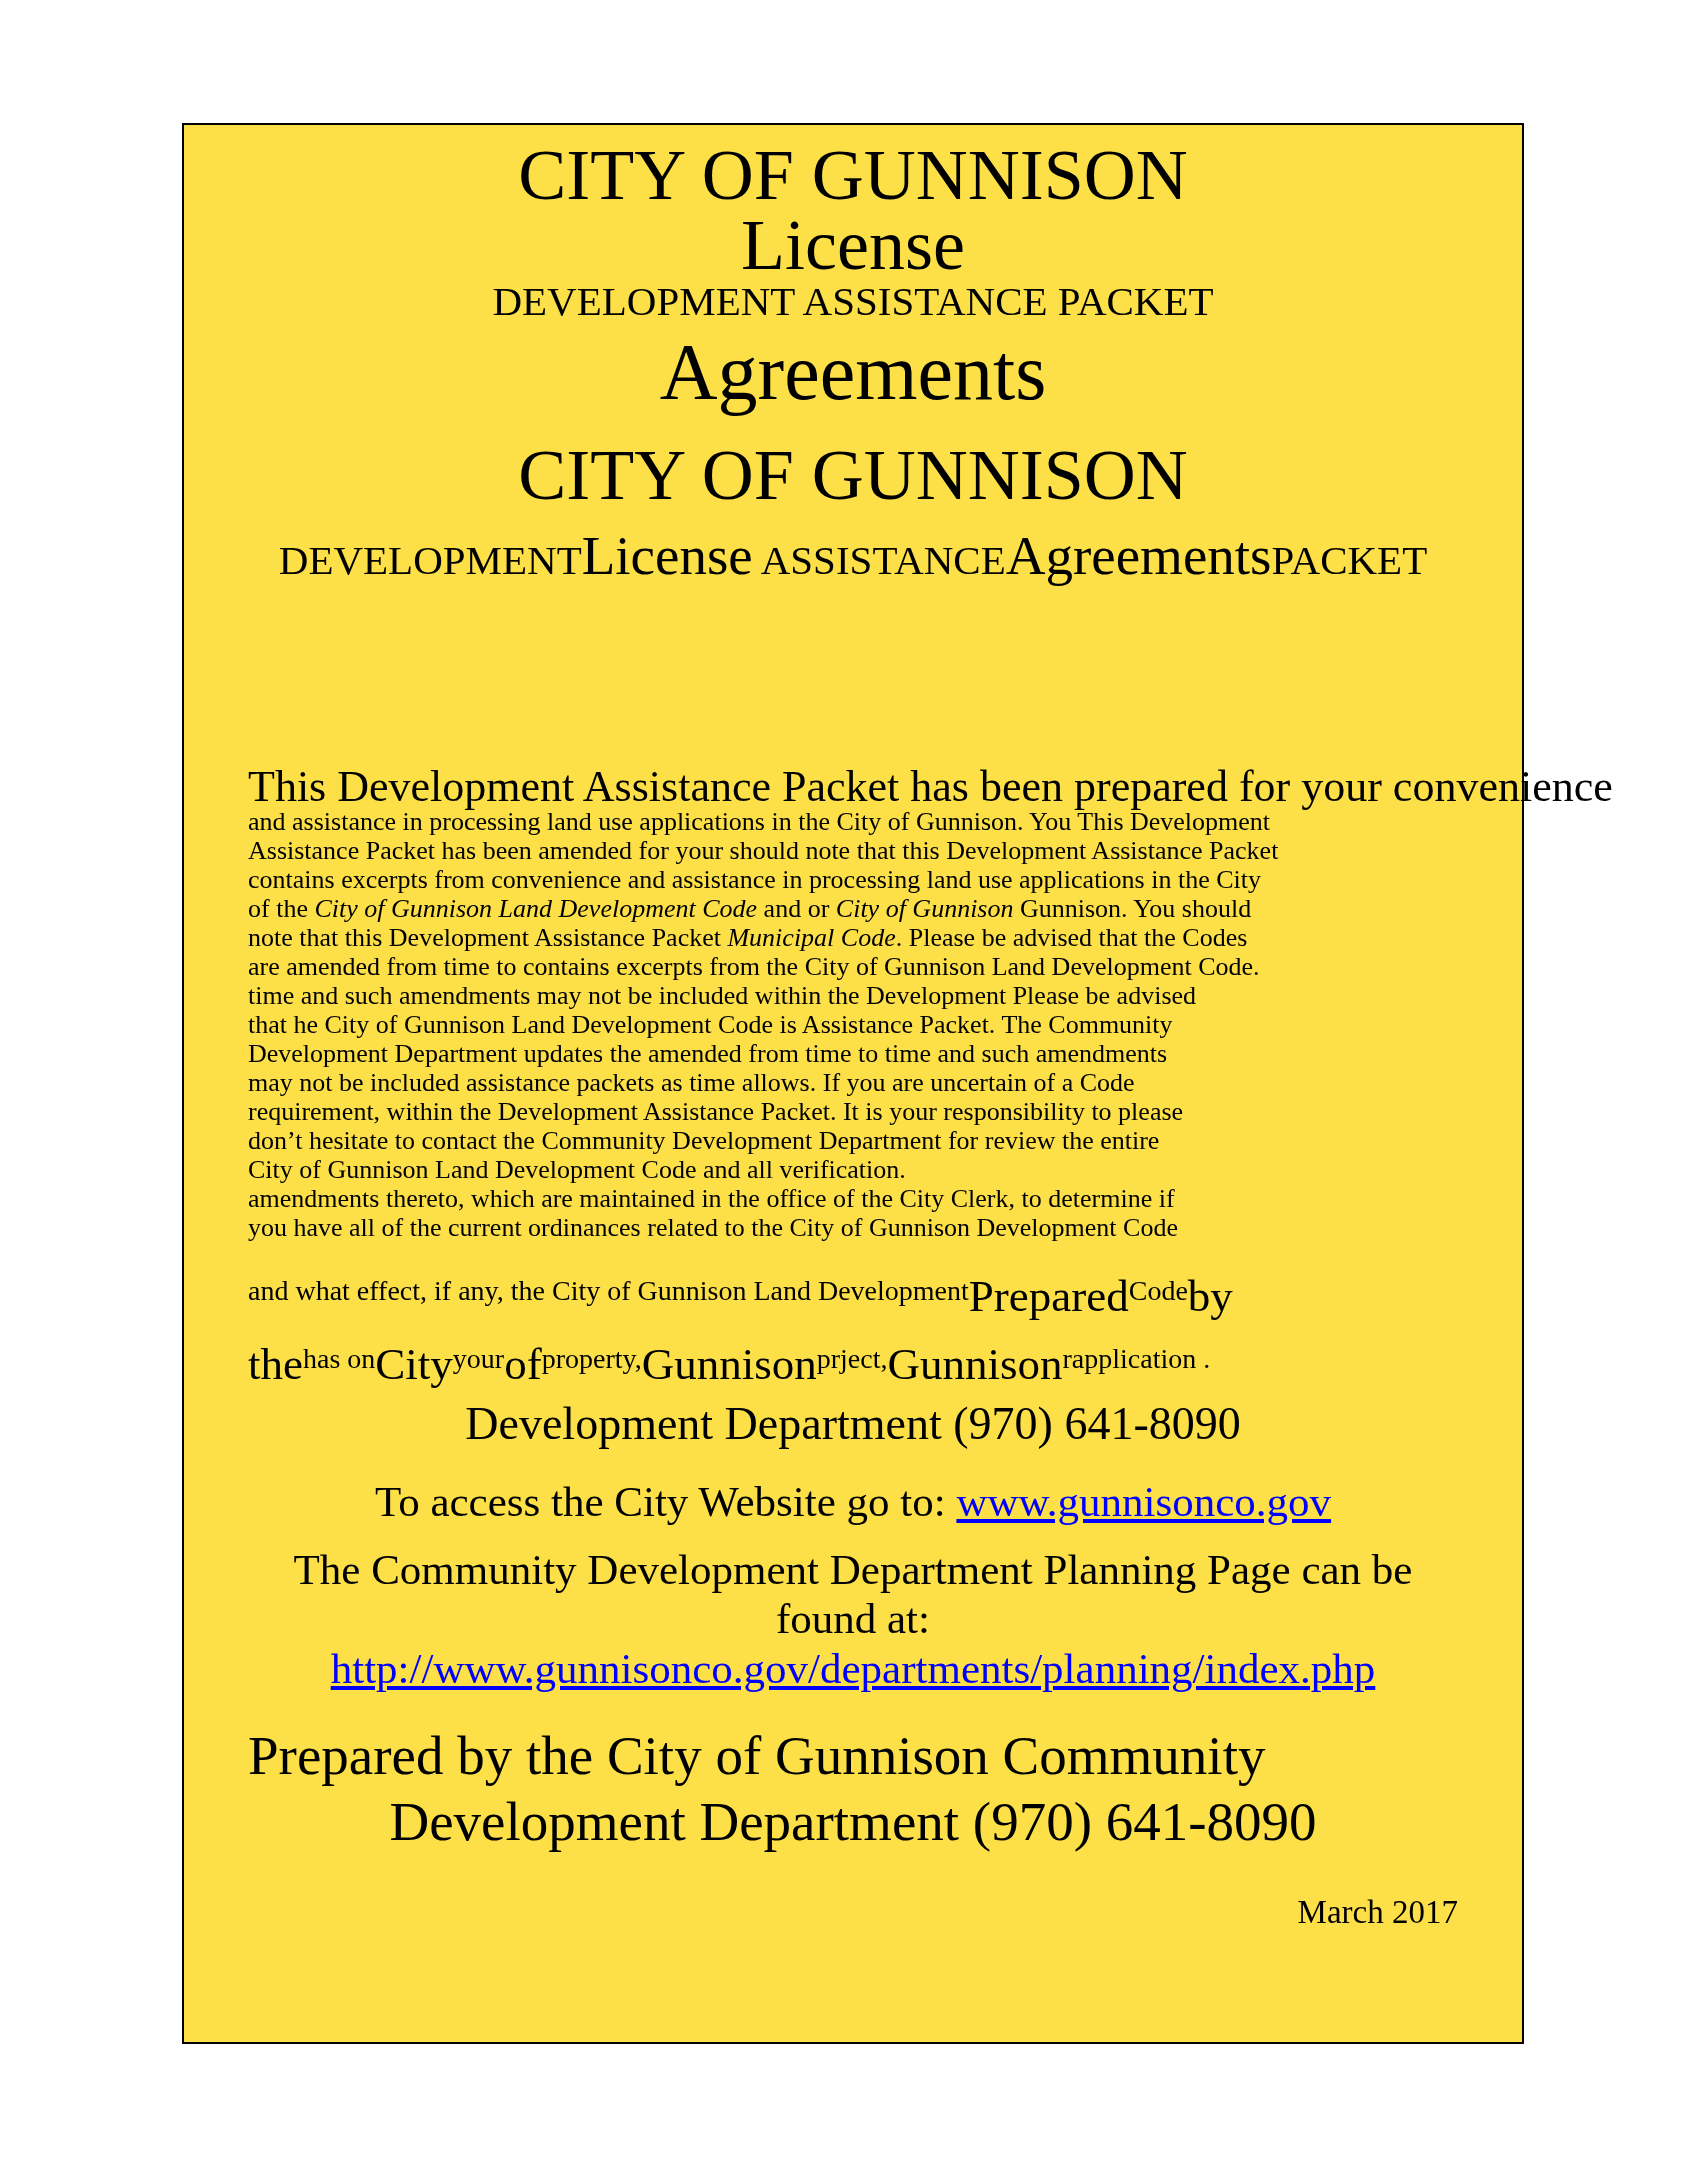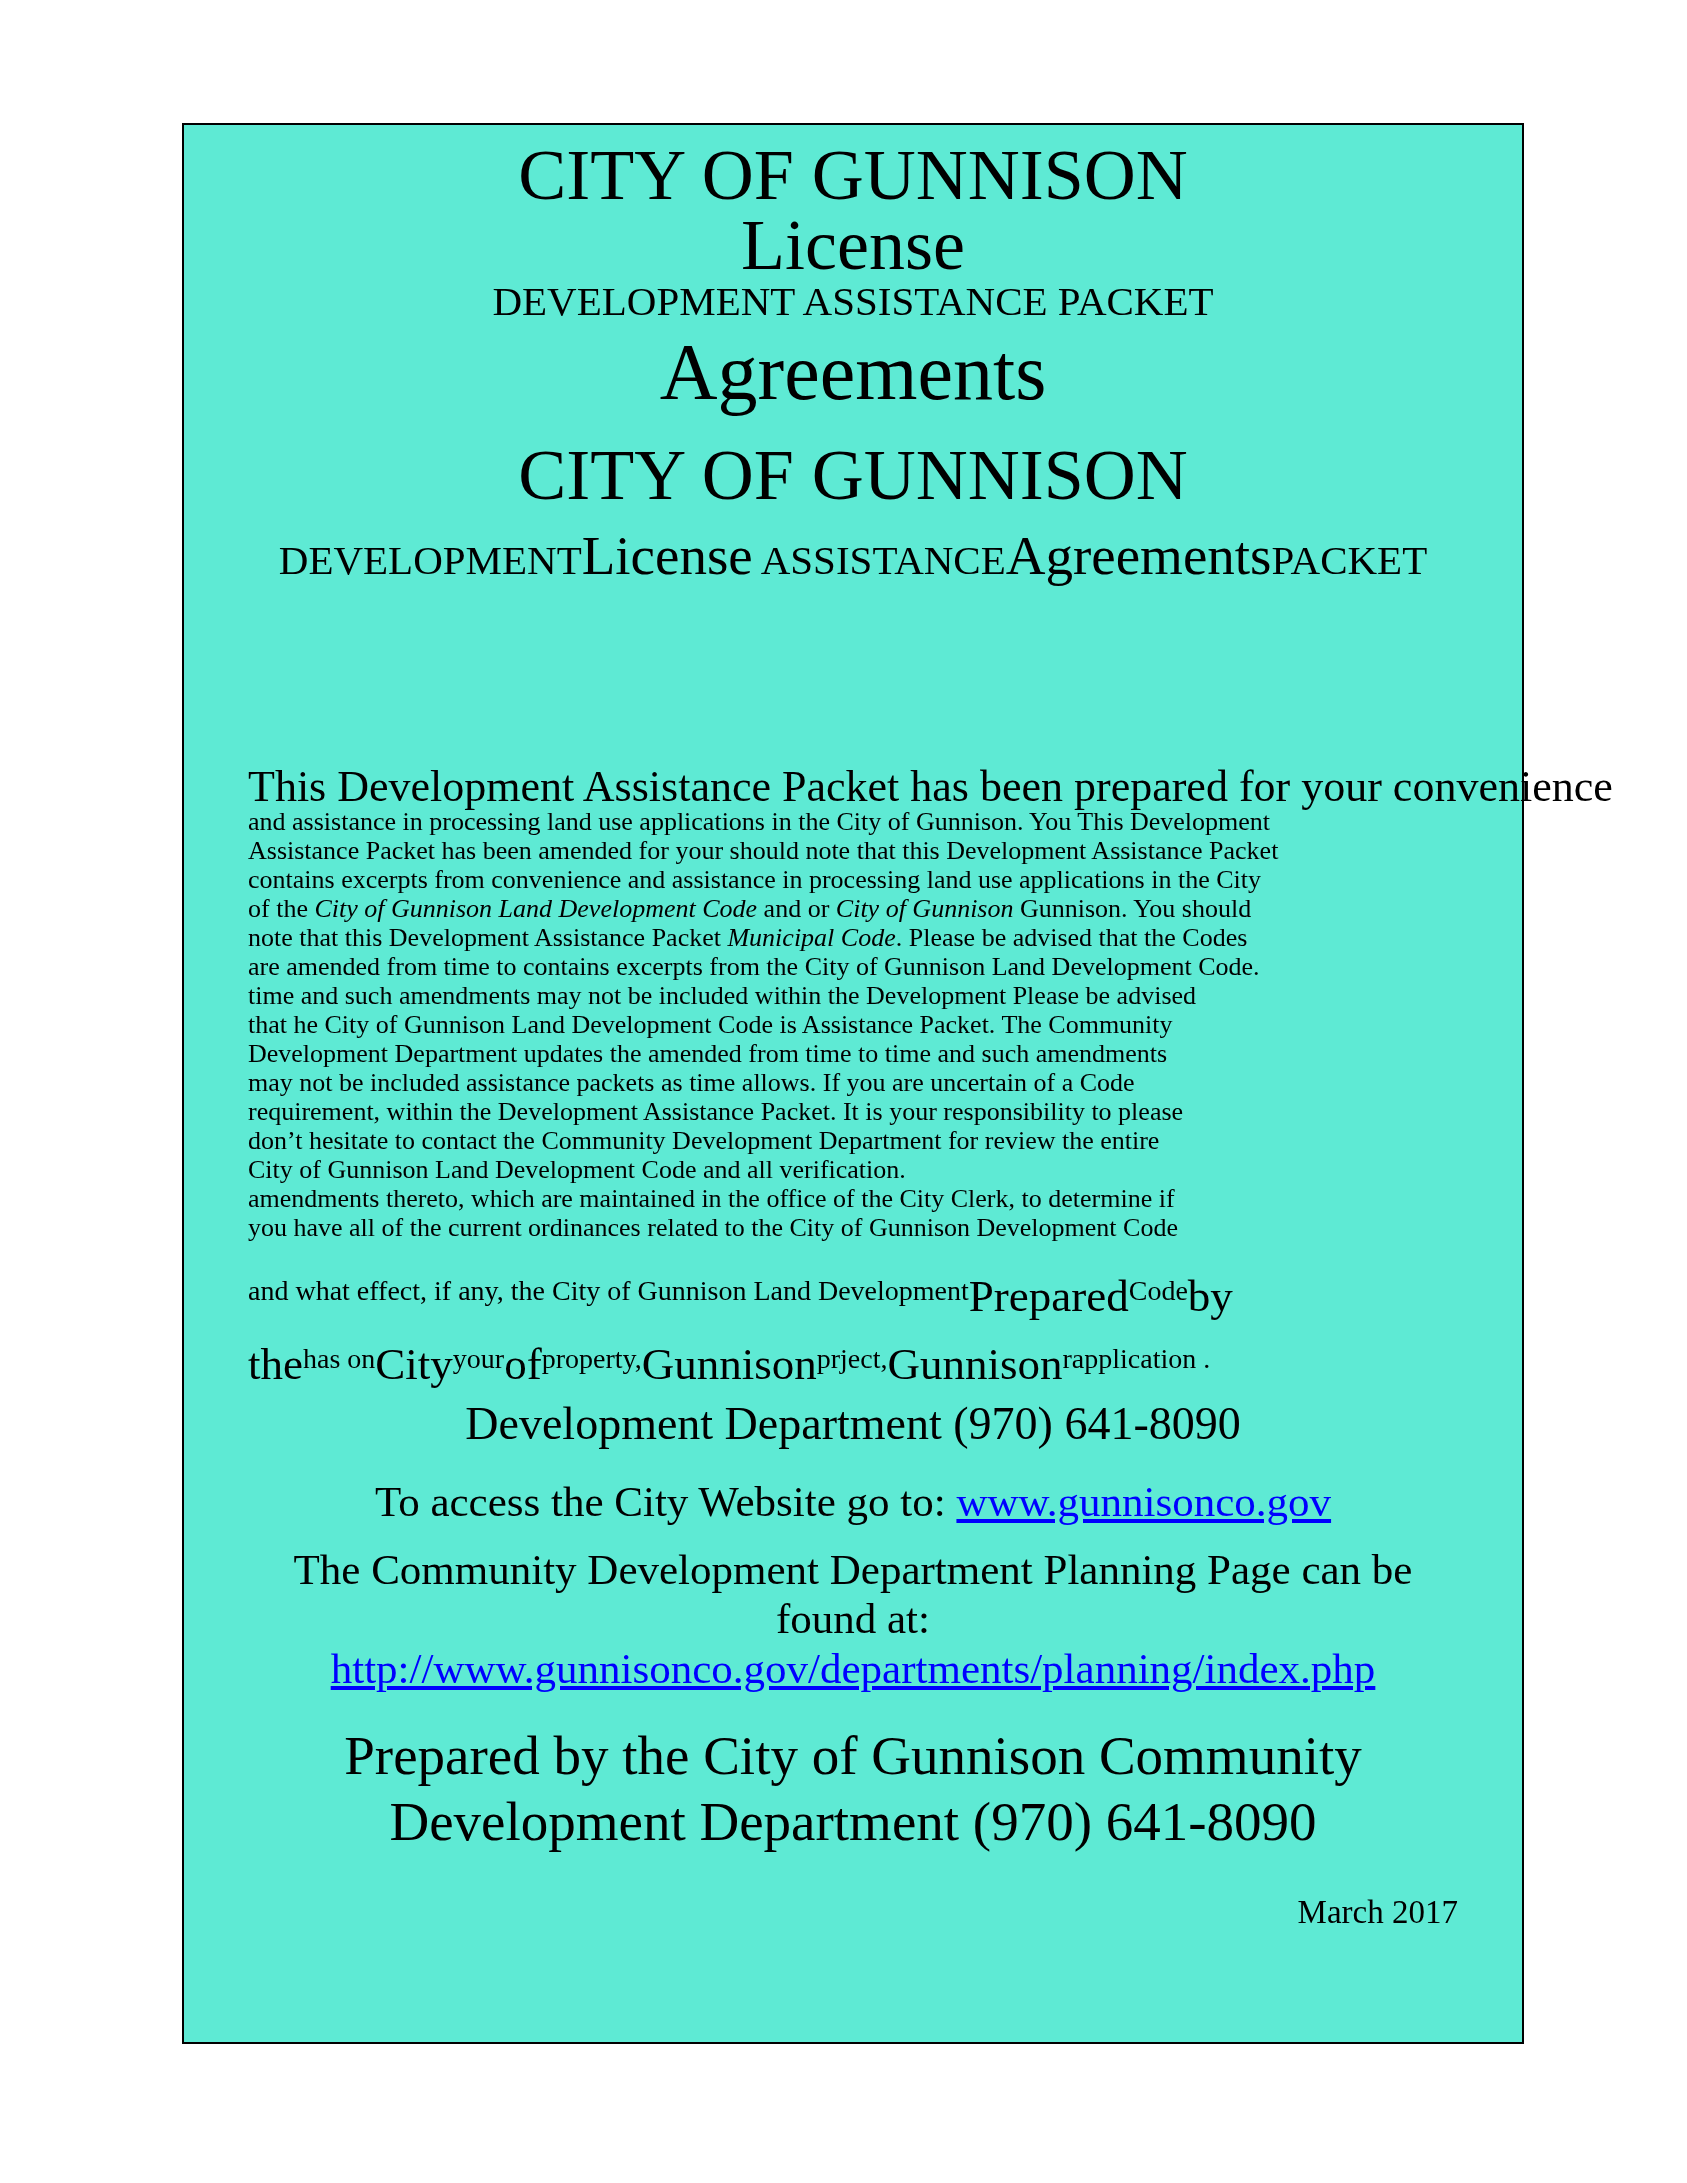--- a/index.html
+++ b/index.html
@@ -16,21 +16,21 @@
     overflow: hidden;
   }
   .frame {
     position: absolute;
     left: 182px;
     top: 123px;
     width: 1342px;
     height: 1921px;
     border: 2.6px solid #000000;
     box-sizing: border-box;
-    background: #5eead4;
+    background: #fde047;
   }
   .inner {
     padding: 0 64px;
   }
 
   
   .h1-line1 { margin-top: 14px; font-size: 72px; line-height: 73px; text-align: center; }
   .h1-line2 { font-size: 72px; line-height: 66px; text-align: center; }
   .h1-line3 { font-size: 41px; line-height: 47px; text-align: center; }
   .h1-line4 { margin-top: 3.5px; font-size: 80px; line-height: 87px; text-align: center; }
@@ -49,21 +49,21 @@
   .overlap2 { margin-top: 12.2px; font-size: 45px; line-height: 52px; white-space: nowrap; }
 
   
   .phone-line    { margin-top: 8.7px; font-size: 46px; line-height: 51px; text-align: center; white-space: nowrap; }
   .website-line  { margin-top: 28px; font-size: 43px; line-height: 49px; text-align: center; white-space: nowrap; }
   .planning-l1   { margin-top: 19px; font-size: 43px; line-height: 49px; text-align: center; white-space: nowrap; }
   .planning-l2   { font-size: 43px; line-height: 49px; text-align: center; }
   .planning-link { margin-top: 1px; font-size: 43px; line-height: 49px; text-align: center; white-space: nowrap; }
 
   
-  .footer-line1 { margin-top: 30px; font-size: 55px; line-height: 66px; text-align: center; white-space: nowrap; }
+  .footer-line1 { margin-top: 30px; font-size: 55px; line-height: 66px; white-space: nowrap; }
   .footer-line2 { font-size: 55px; line-height: 66px; text-align: center; white-space: nowrap; }
   .date-line { margin-top: 38px; font-size: 33px; line-height: 38px; text-align: right; }
 
   
   .s-italic { font-style: italic; }
   .s-caps  { font-size: 41px; }
   .s-big   { font-size: 55px; }
   .s-small { font-size: 28px; vertical-align: 10.5px; }
   .s-large { font-size: 45px; }
 

